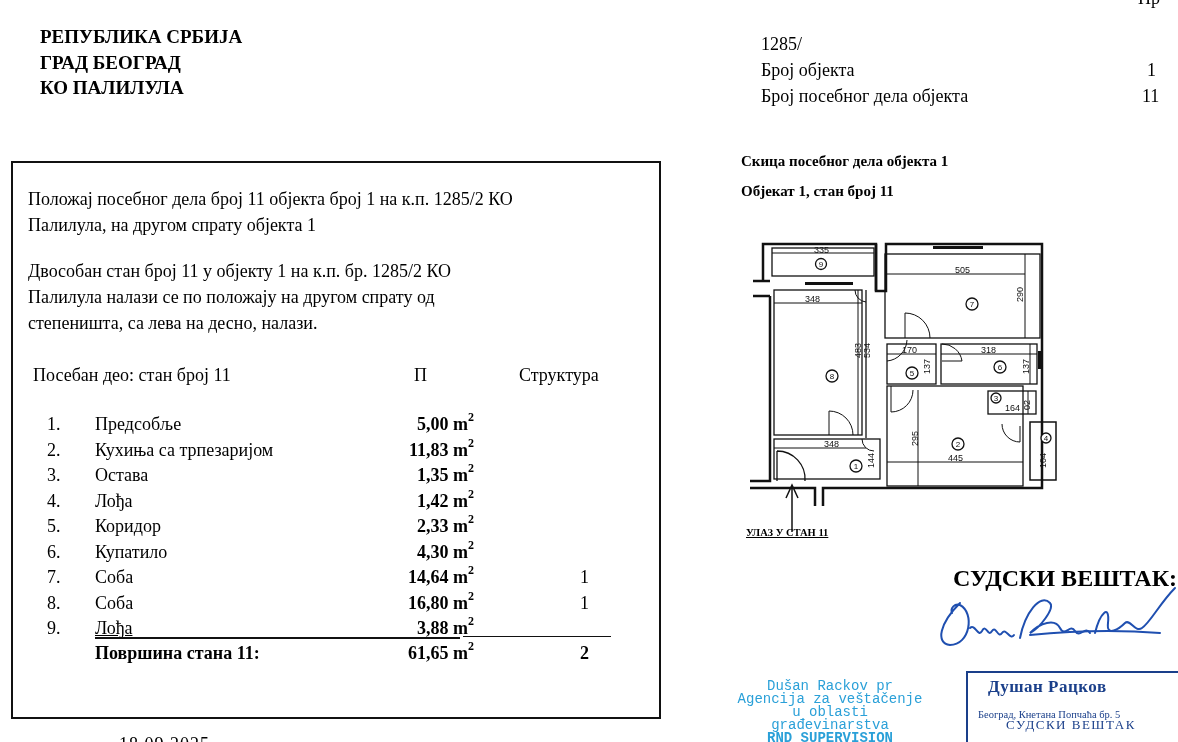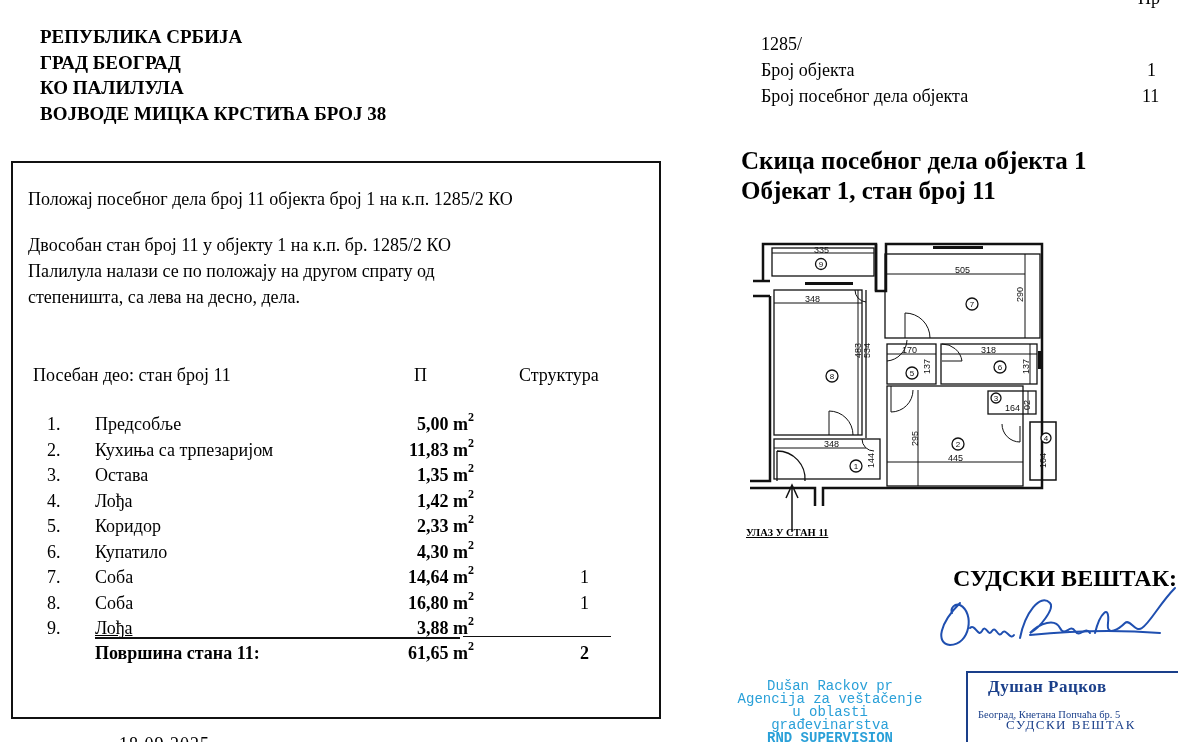--- a/index.html
+++ b/index.html
@@ -31,21 +31,21 @@
   .tbl .name { position:absolute; left:95px; }
   .tbl .area { position:absolute; right:176px; text-align:right;font-weight:bold; }
   .tbl .str { position:absolute; left:580px; }
   .tbl sup { font-size:12px; vertical-align:top; position:relative; top:-4px; }
   .tbl .total { font-weight:bold; }
   .underline { text-decoration:underline; }
   .rule1 { left:95px; top:637px; width:365px; height:2px; background:#111; }
   .rule2 { left:463px; top:636px; width:148px; height:1px; background:#111; }
   .date-cut { left:119px; top:734px; font-size:18px; letter-spacing:1px; }
 
-  .sketch-title { left:741px; top:146px; font-weight:bold; font-size:25px; line-height:30px; white-space:nowrap; }
+  .sketch-title { left:741px; top:146px; font-weight:bold; font-size:15px; line-height:30px; white-space:nowrap; }
   .plan { left:750px; top:236px; width:310px; height:300px; }
   .entry-label { left:746px; top:527px; font-weight:bold; font-size:10.5px; white-space:nowrap;text-decoration:underline; }
 
   .expert { left:953px; top:565px; font-weight:bold; font-size:24px; white-space:nowrap; }
   .signature { left:930px; top:583px; width:250px; height:70px; }
   .stamp1 {
     left:734px; top:680px; width:192px; text-align:center;
     font-family:Liberation Mono, monospace;
     color:#2aa0d8; font-size:14px; line-height:13px;
   }
@@ -59,21 +59,20 @@
   .stamp2 .addr { position:absolute; left:10px; top:36px; font-size:10.5px; white-space:nowrap; }
   .stamp2 .title { position:absolute; left:38px; top:44px; font-size:13px; letter-spacing:1.5px; white-space:nowrap; }
 </style>
 </head>
 <body>
 
 <div class="abs hdr-left">
   <div>РЕПУБЛИКА СРБИЈА</div>
   <div>ГРАД БЕОГРАД</div>
   <div>КО ПАЛИЛУЛА</div>
-  <div>ВОЈВОДЕ МИЦКА КРСТИЋА  БРОЈ 38</div>
 </div>
 <div class="abs top-cut">Пр</div>
 
 <div class="abs parcel">
   <div class="row">
     <span class="val first">1285/</span>
   </div>
   <div class="row">
     <span class="lbl">Број објекта</span>
     <span class="val" style="text-align:left;padding-left:21px;width:40px">1</span>
@@ -81,25 +80,26 @@
   <div class="row">
     <span class="lbl">Број посебног дела објекта</span>
     <span class="val" style="text-align:left;padding-left:16px;width:44px">11</span>
   </div>
 </div>
 
 <div class="abs desc-box"></div>
 <div class="abs desc-text">
   <p>
     <span>Положај посебног дела број 11 објекта број 1 на к.п. 1285/2 КО</span><br>
+    <span>Палилула, на другом спрату објекта 1</span>
   </p>
   <p>
     <span>Двособан стан број 11 у објекту 1 на к.п. бр. 1285/2 КО</span><br>
     <span>Палилула налази се по положају на другом спрату од</span><br>
-    <span>степеништа, са лева на десно, дела.</span>
+    <span>степеништа, са лева на десно, налази.</span>
   </p>
 </div>
 
 <div class="abs tbl-head" style="left:33px">Посебан део: стан број 11</div>
 <div class="abs tbl-head" style="left:414px">П</div>
 <div class="abs tbl-head" style="left:519px">Структура</div>
 
 <div class="abs tbl">
   <div class="r" style="top:0px">
     <span class="n">1.</span>

